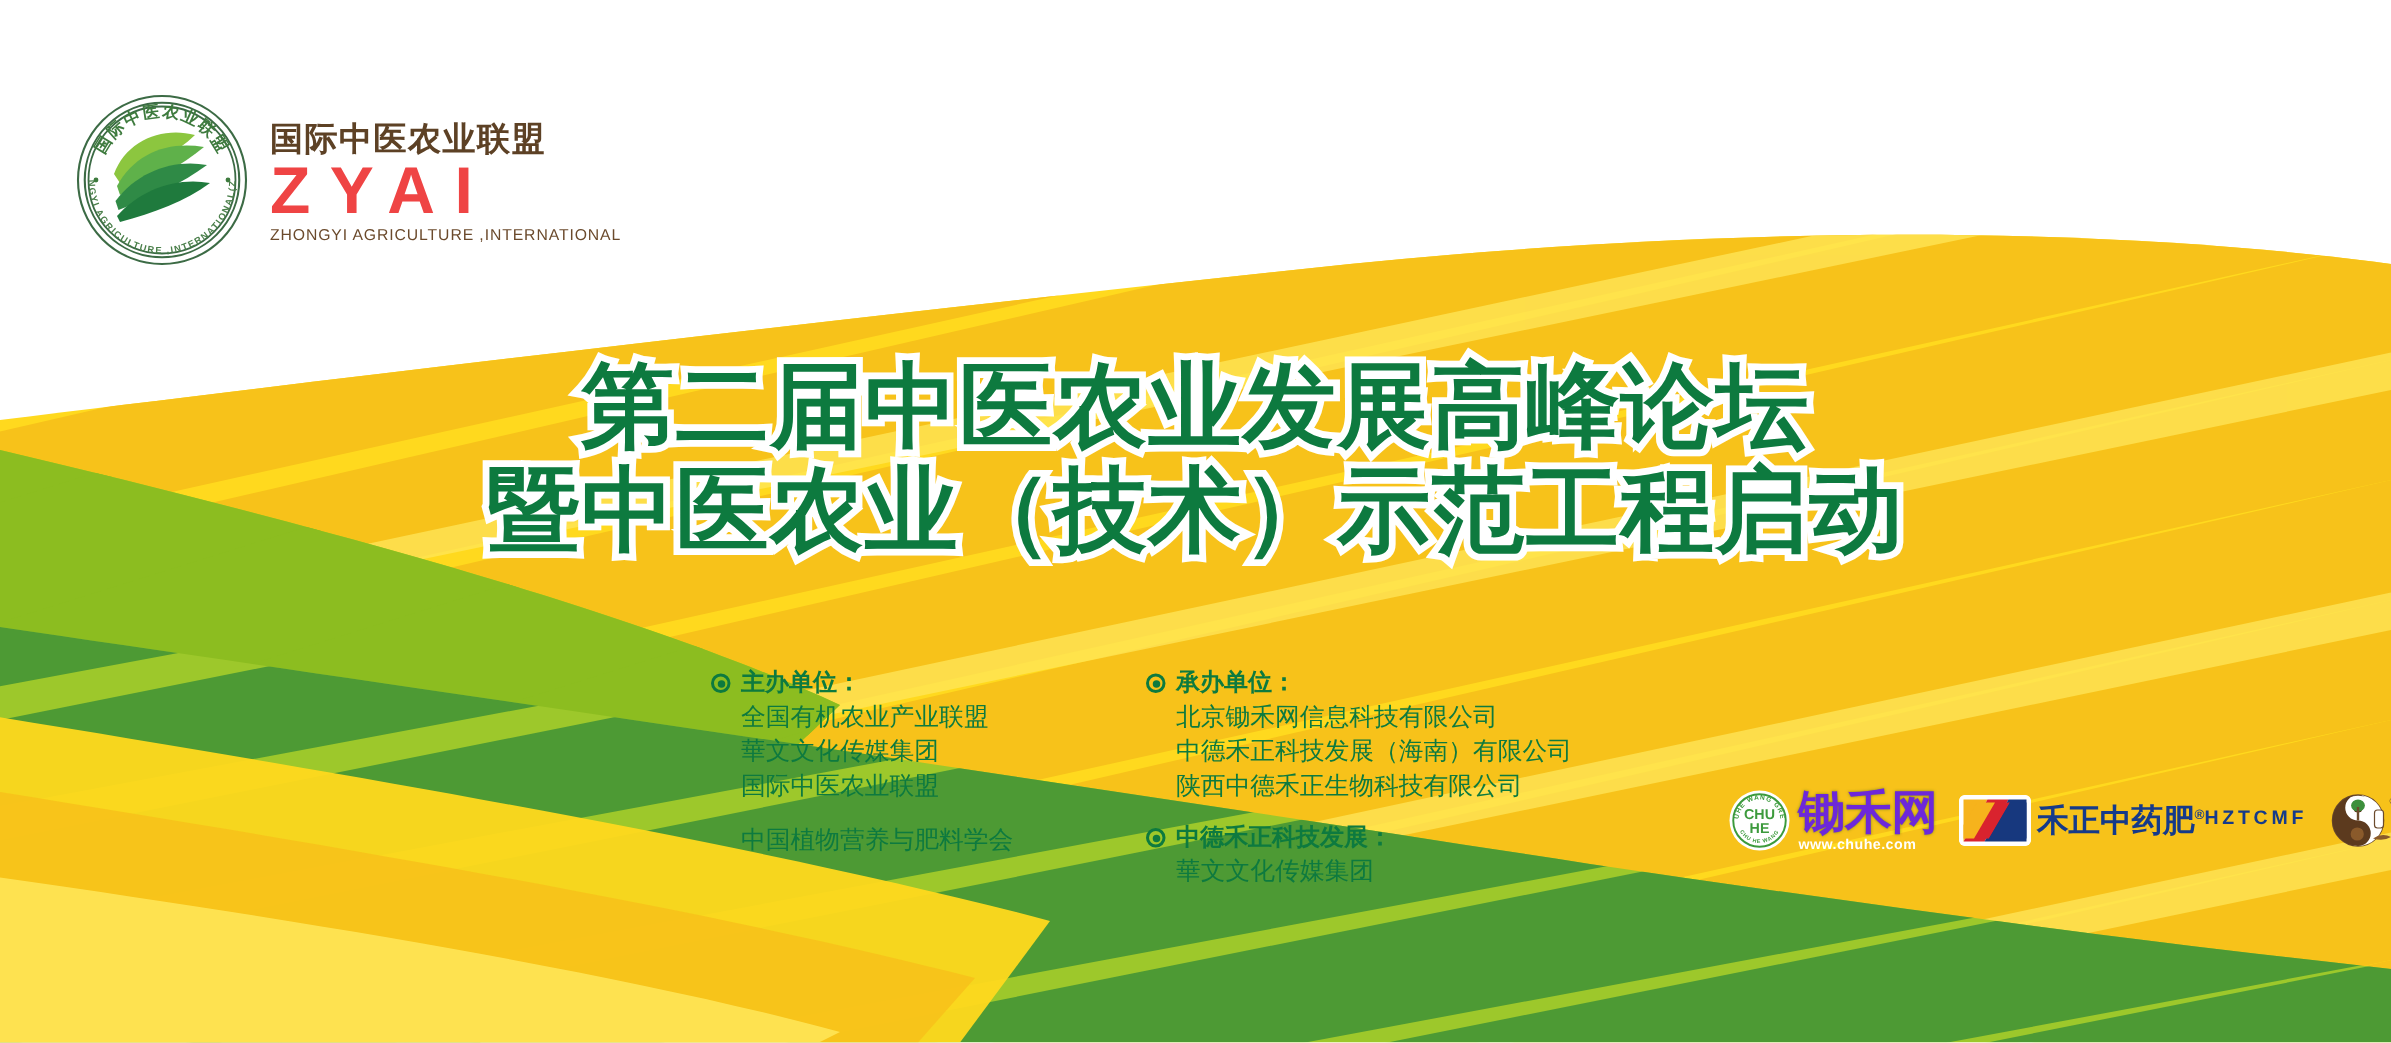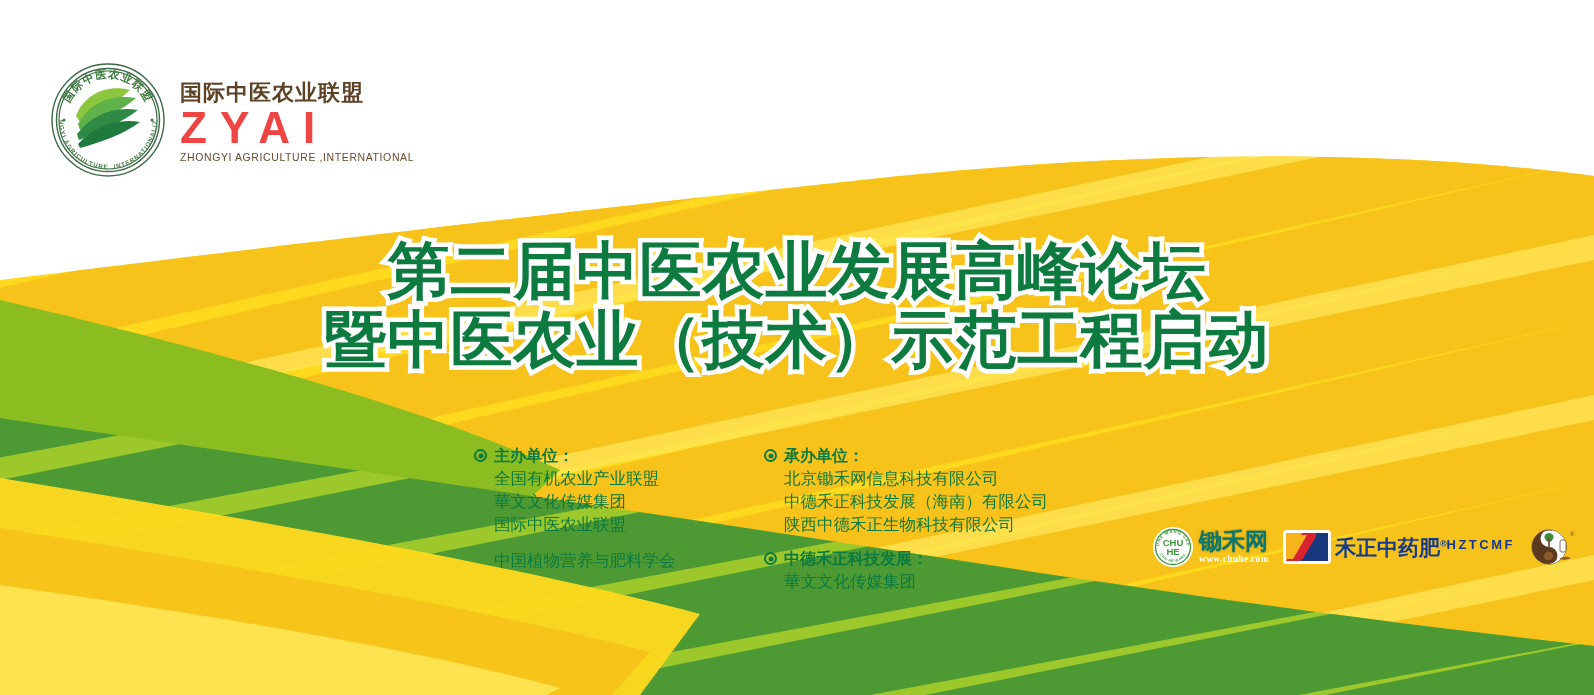--- a/index.html
+++ b/index.html
@@ -92,27 +92,27 @@
   .sponsors{
     position:absolute;left:1152px;top:526px;
     display:flex;align-items:center;gap:14px;z-index:37;
   }
   .sp{display:flex;align-items:center;}
 
   .sp-chuhe{gap:5px;}
   .chuhe-seal{width:42px;height:42px;}
   .chuhe-text{display:flex;flex-direction:column;line-height:1;}
   .chuhe-cn{
-    font-size:23px;font-weight:bold;color:#0f766e;
+    font-size:31px;font-weight:bold;color:#6d28d9;
     letter-spacing:0px;white-space:nowrap;
     text-shadow:0 0 2px rgba(0,80,30,.5);
   }
   .chuhe-url{
     font-size:9.5px;font-weight:bold;color:#ffffff;
-    letter-spacing:.3px;margin-top:2px;white-space:nowrap;font-family:Liberation Serif, serif;
+    letter-spacing:.3px;margin-top:2px;white-space:nowrap;
   }
 
   .sp-hz{gap:4px;}
   .hz-mark{
     width:48px;height:34px;border-radius:4px;background:#fff;
     overflow:hidden;position:relative;flex:0 0 auto;
   }
   .hz-text{display:flex;flex-direction:row;line-height:1;}
   .hz-cn{
     font-size:21px;font-weight:bold;color:#153a8a;

